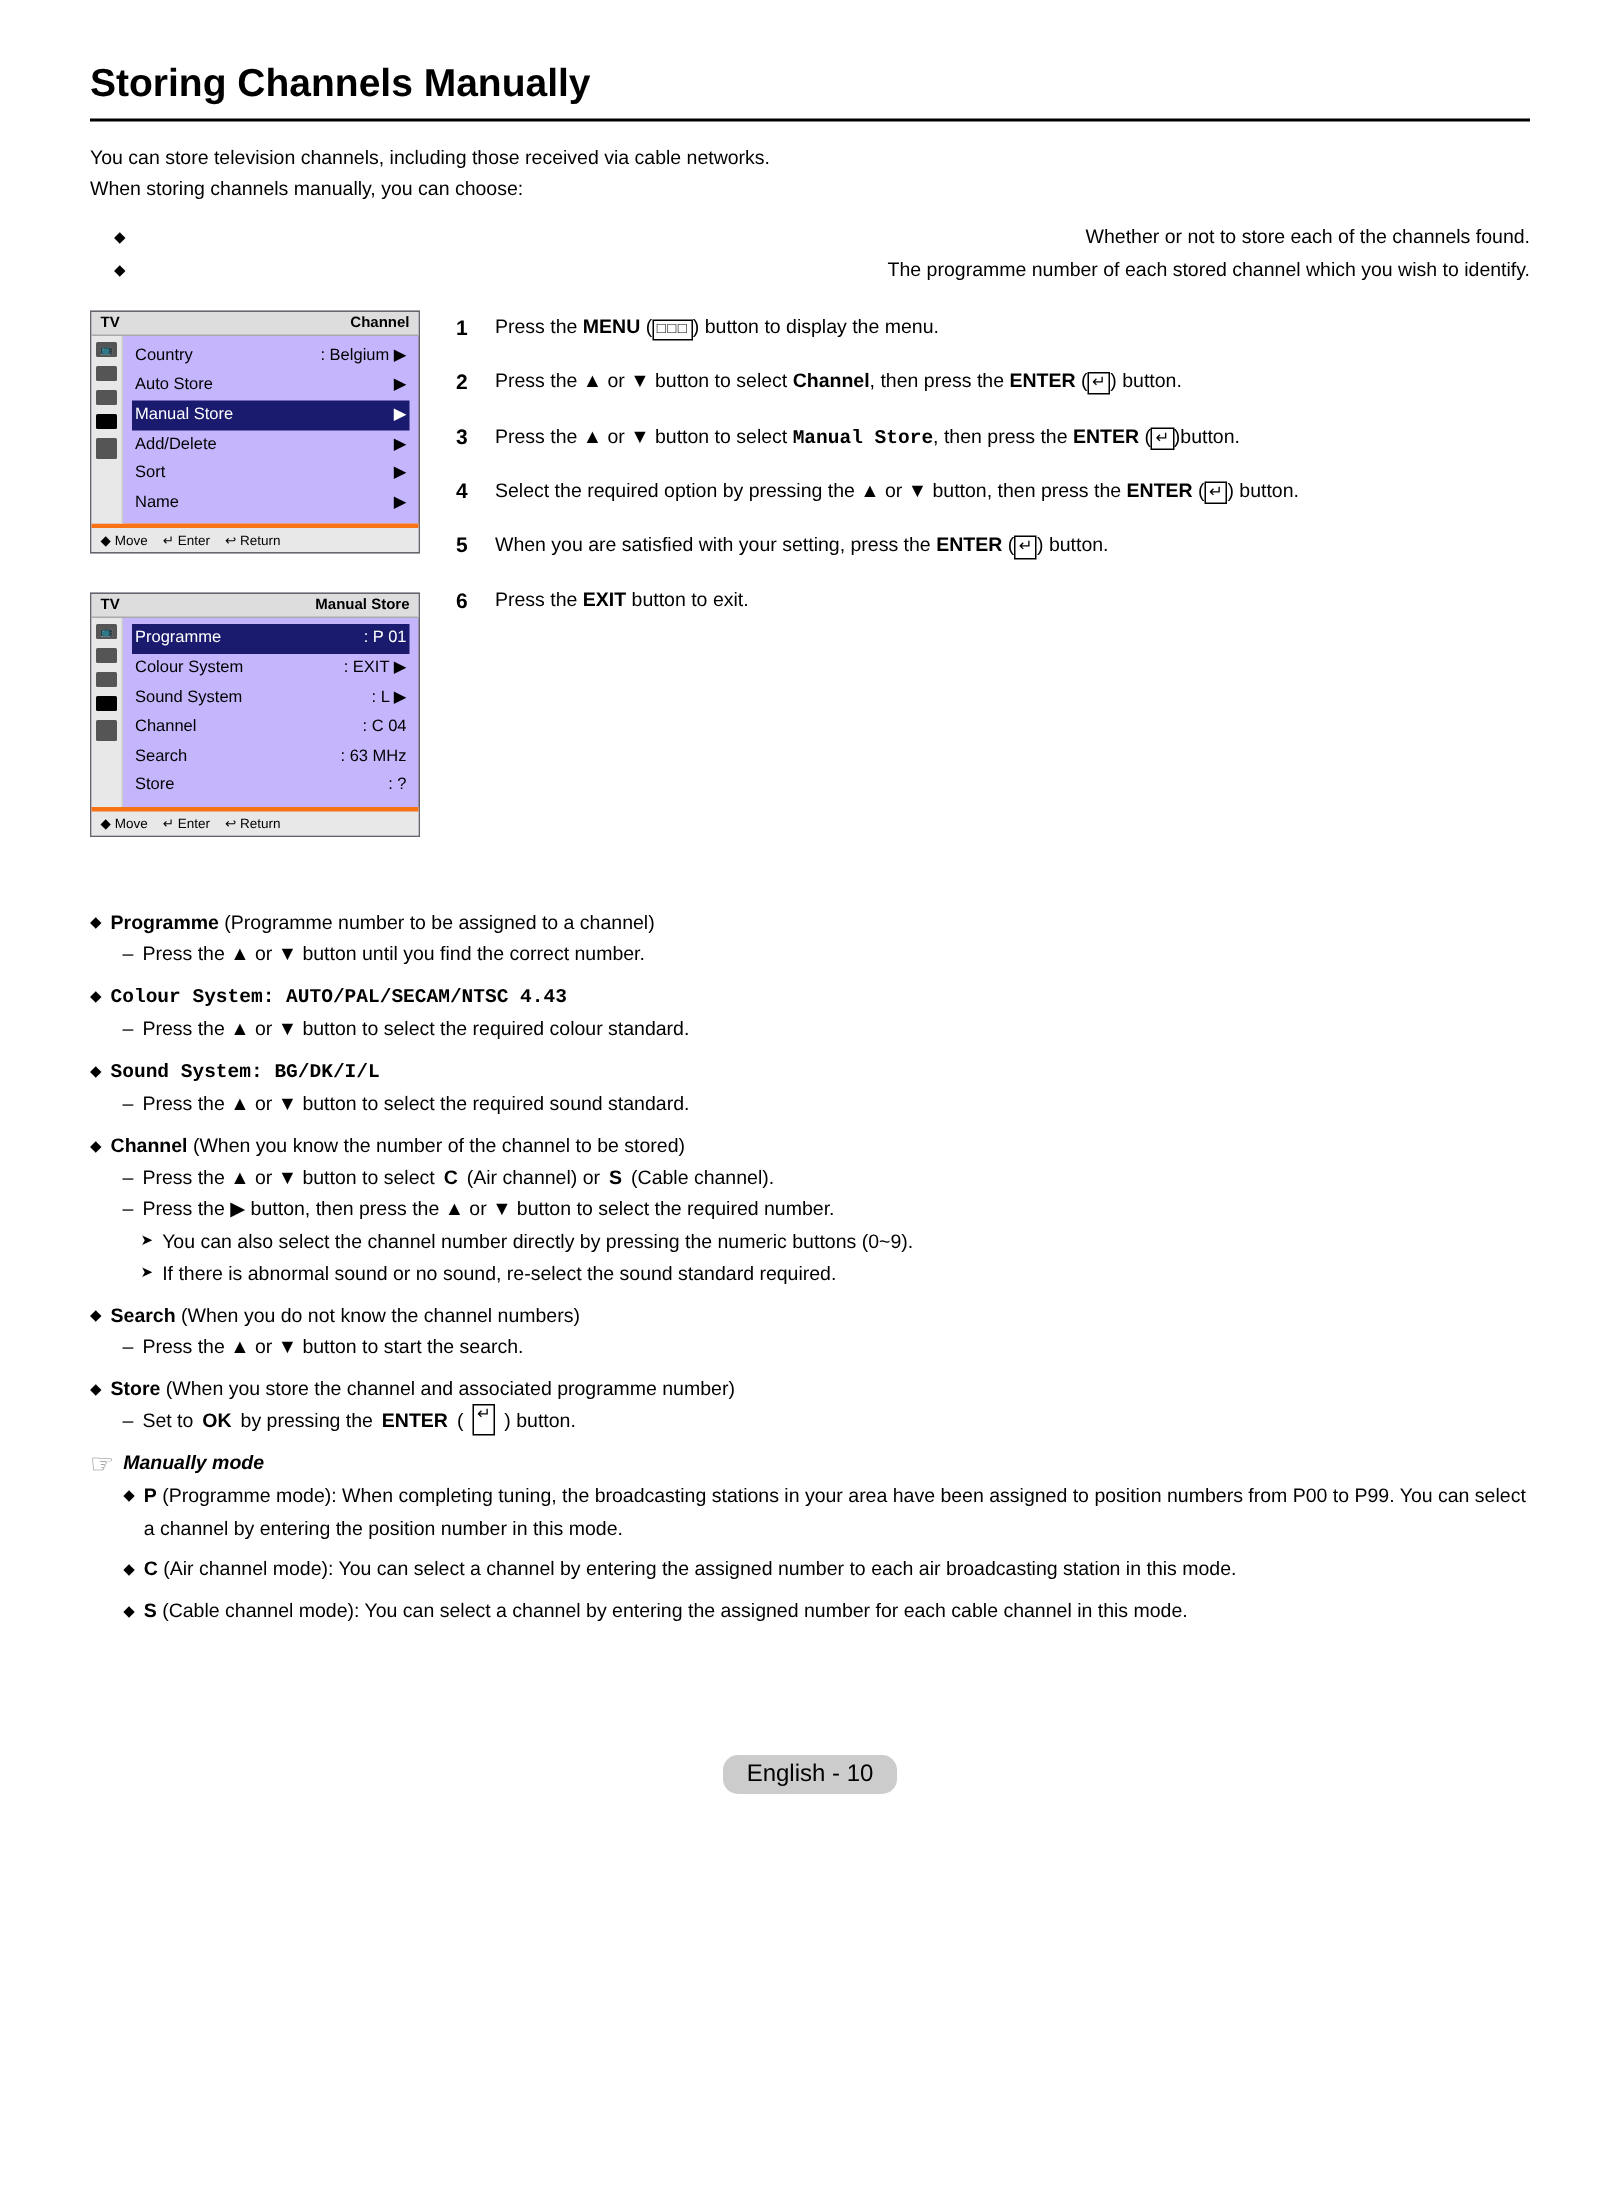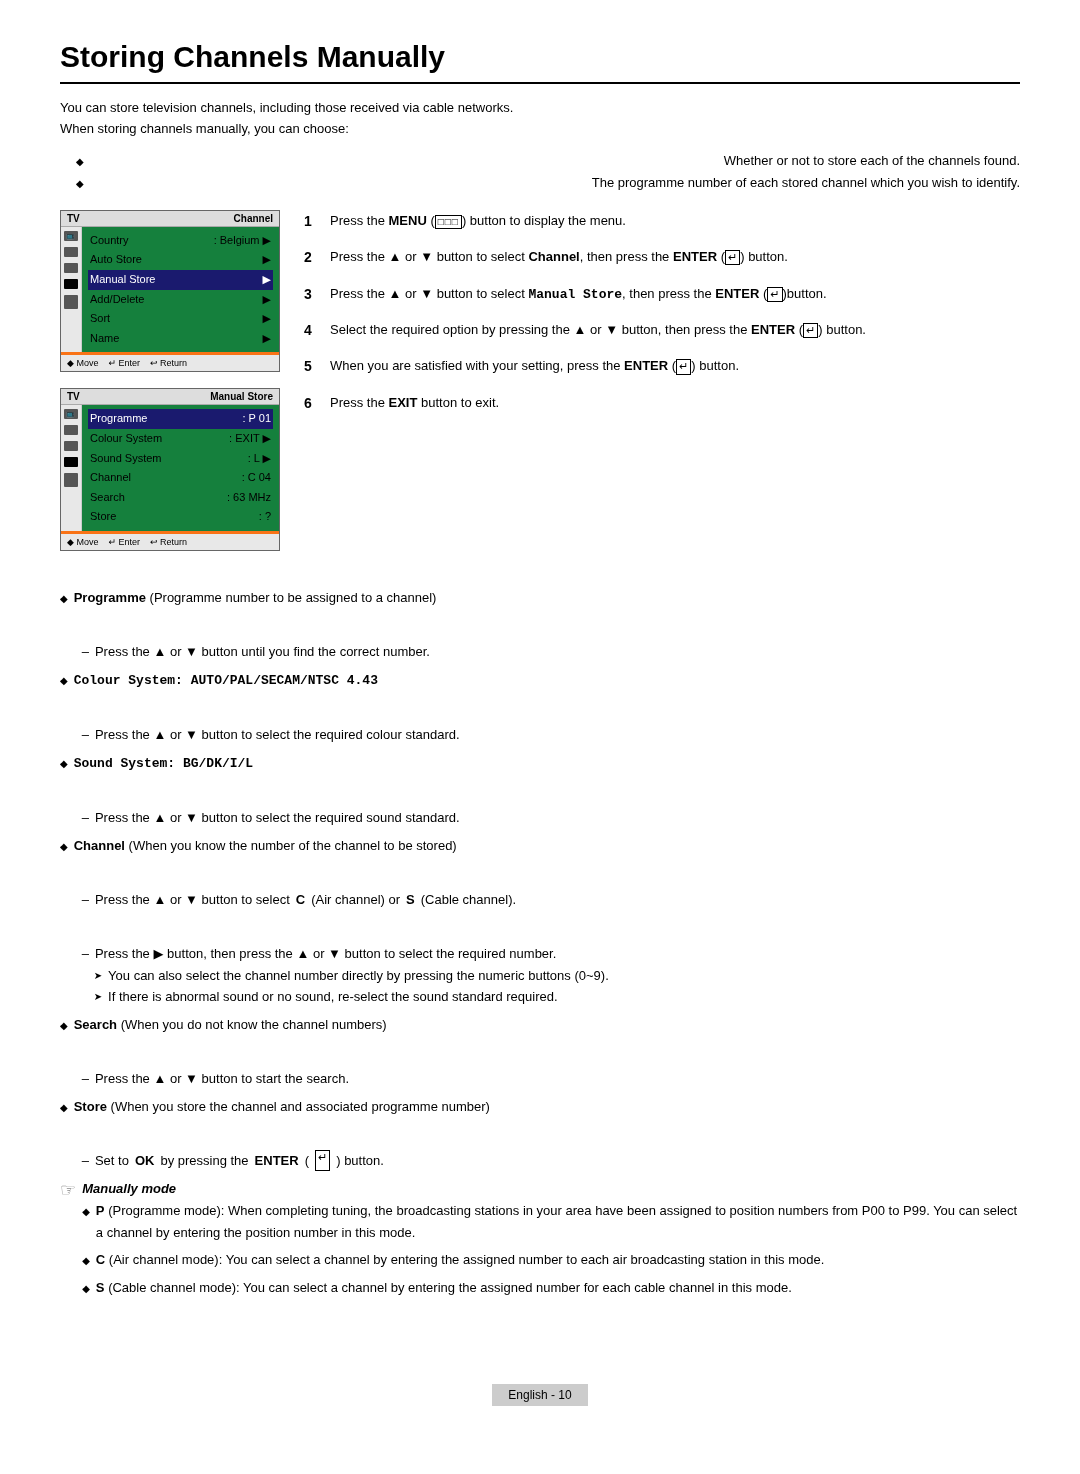--- a/index.html
+++ b/index.html
@@ -7,21 +7,21 @@
       background: #fff;
       font-family: Arial, sans-serif;
       font-size: 13px;
       color: #000;
       width: 1080px;
       min-height: 1474px;
       padding: 40px 60px;
     }
 
     .page-title {
-      font-size: 30px;
+      font-size: 26px;
       font-weight: 900;
       margin-bottom: 6px;
       border-bottom: 2px solid #000;
       padding-bottom: 8px;
       font-family: Arial Black, Arial, sans-serif;
     }
 
     .intro-text {
       margin-top: 14px;
       margin-bottom: 10px;
@@ -59,22 +59,22 @@
       flex: 0 0 220px;
     }
 
     .steps-column {
       flex: 1;
     }
 
     
     .tv-screen {
       border: 1.5px solid #666;
-      background: #15803d;
-      margin-bottom: 16px;
+      background: #c4b5fd;
+      margin-bottom: 26px;
       font-size: 10px;
     }
 
     .tv-header {
       display: flex;
       justify-content: space-between;
       background: #ddd;
       padding: 2px 6px;
       font-weight: bold;
       font-size: 10px;
@@ -184,21 +184,20 @@
 
     .bullet-content {
       flex: 1;
     }
 
     .sub-dash {
       display: flex;
       gap: 6px;
       margin-left: 8px;
       line-height: 1.65;
-      margin-top: 33px;
     }
 
     .sub-dash::before {
       content: '–';
       flex-shrink: 0;
     }
 
     .sub-arrow {
       display: flex;
       gap: 6px;
@@ -235,22 +234,22 @@
 
     .footer-bar {
       margin-top: 80px;
       text-align: center;
     }
 
     .footer-badge {
       display: inline-block;
       background: #ccc;
       padding: 4px 16px;
-      font-size: 12px;
-      border-radius: 0;
+      font-size: 16px;
+      border-radius: 10px;
     }
 
     .enter-symbol {
       display: inline-block;
       border: 1px solid #000;
       padding: 0 2px;
       font-size: 11px;
       line-height: 1.2;
     }
 

